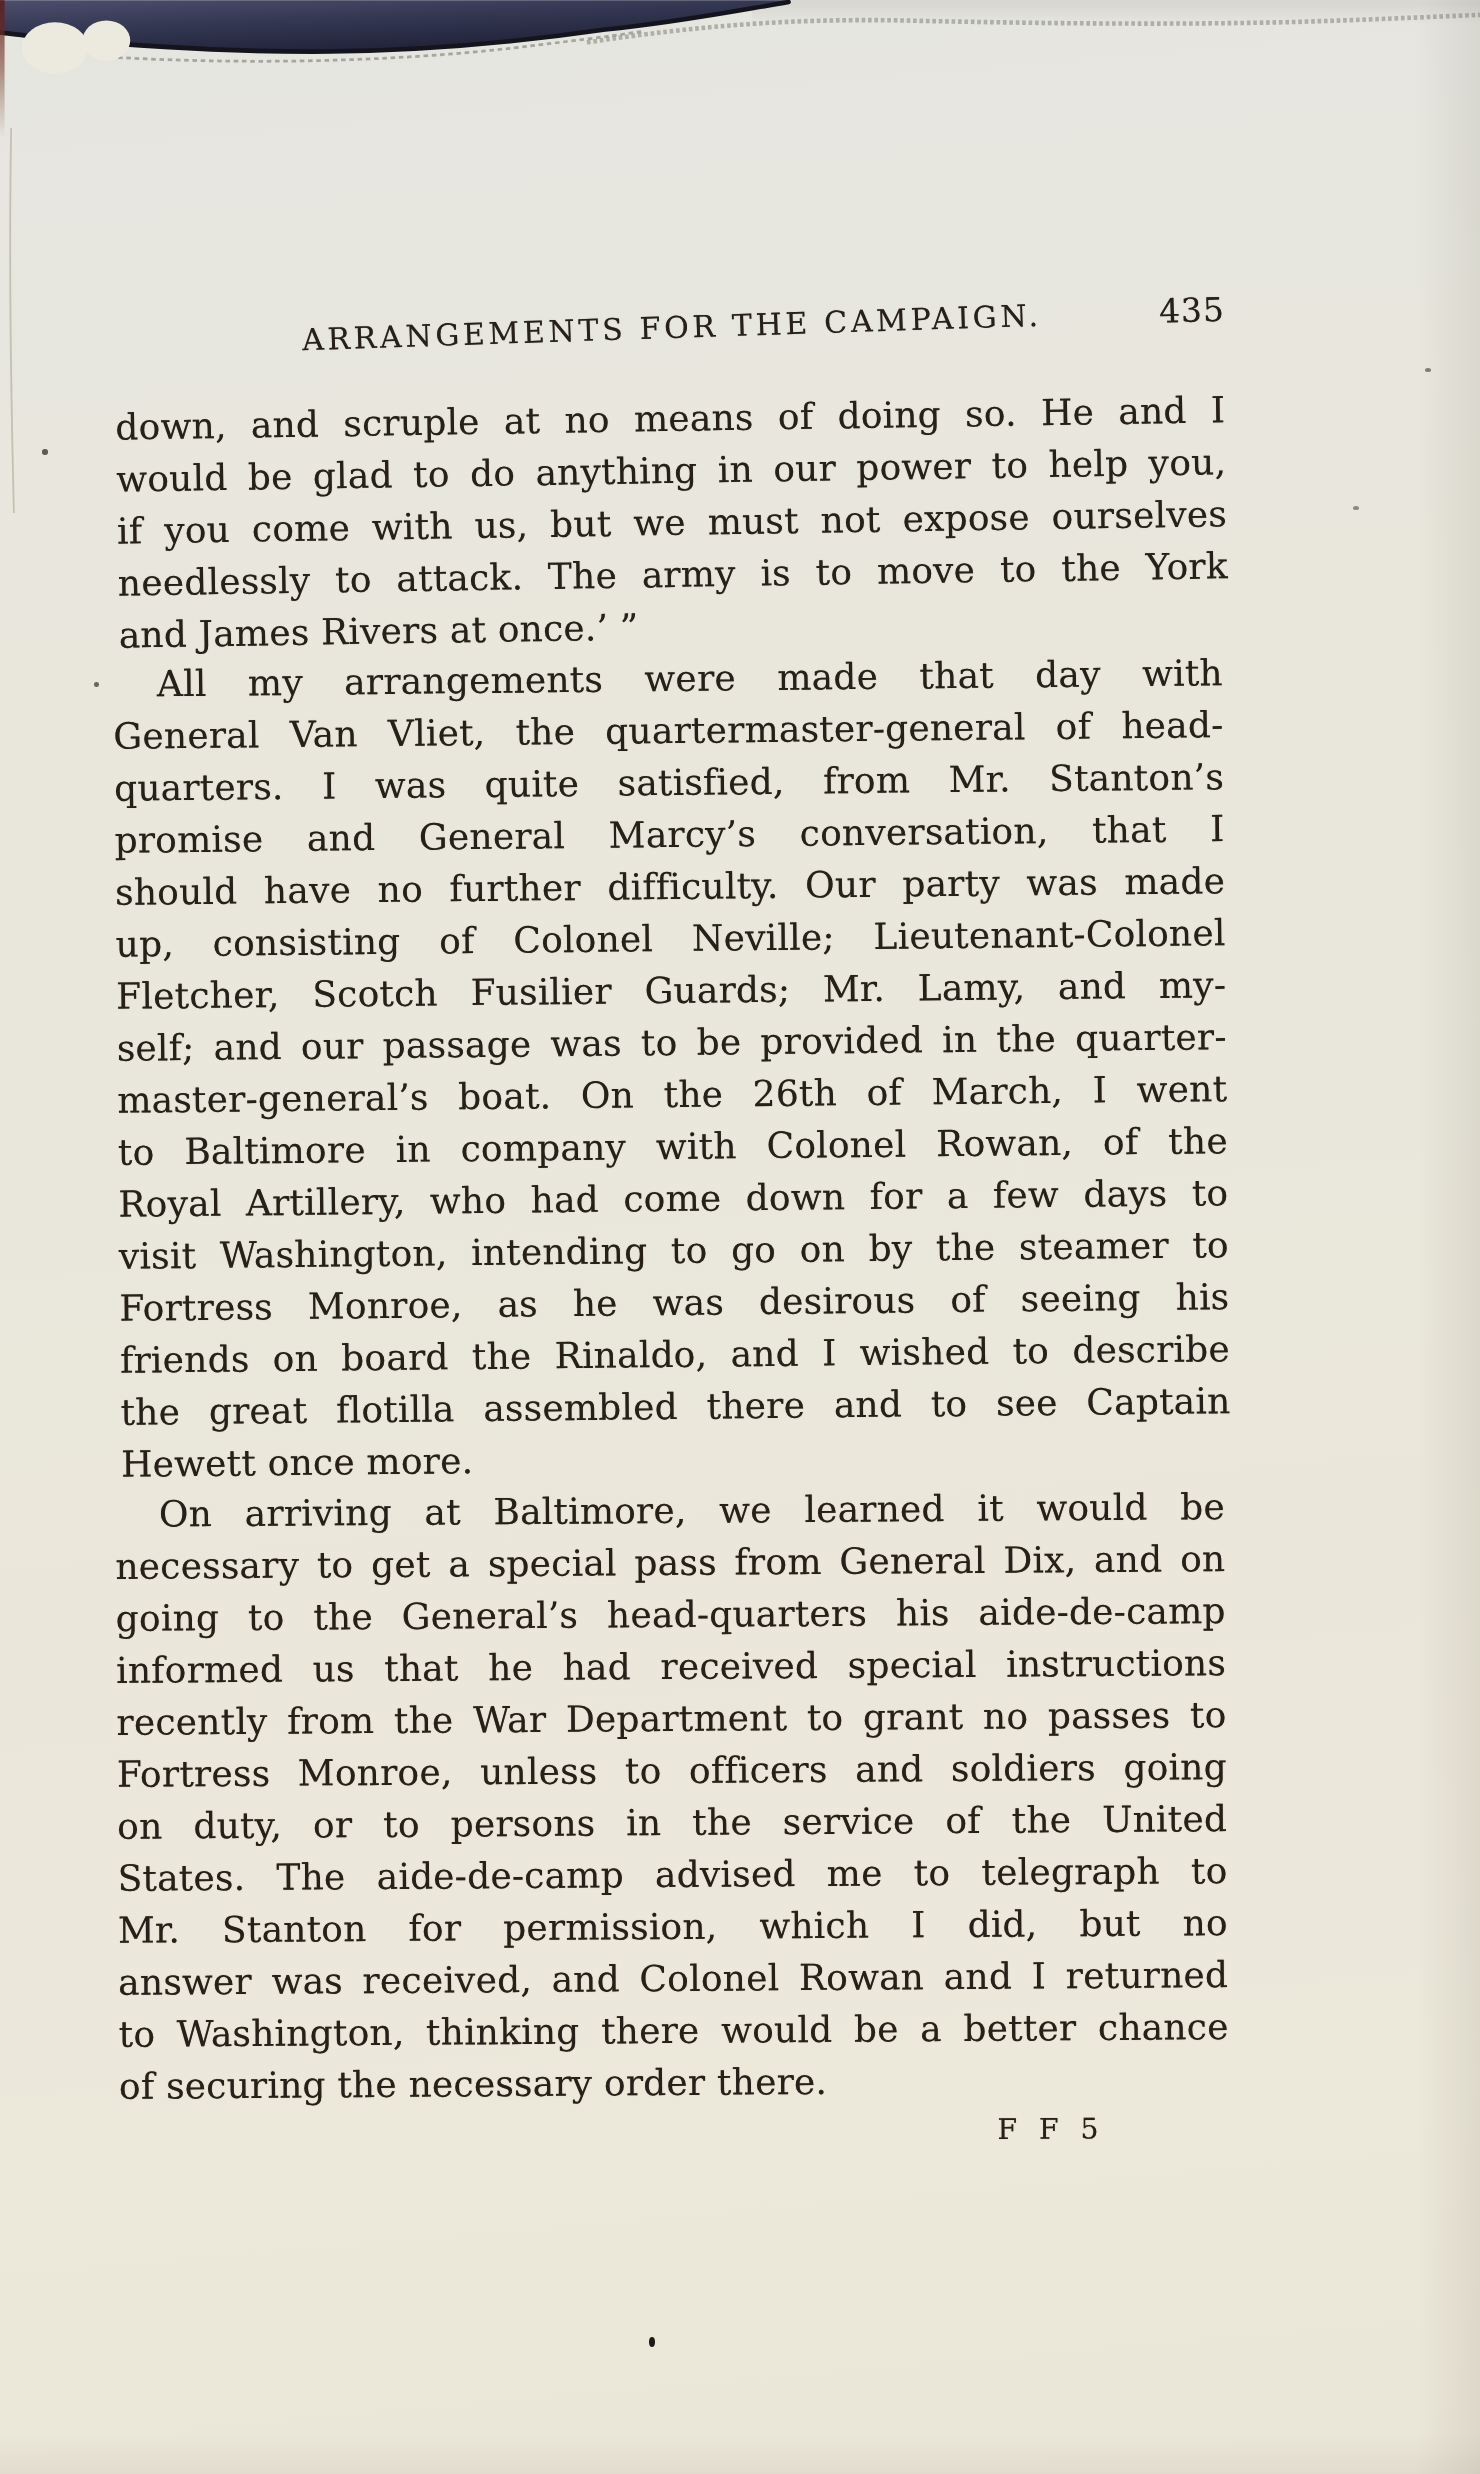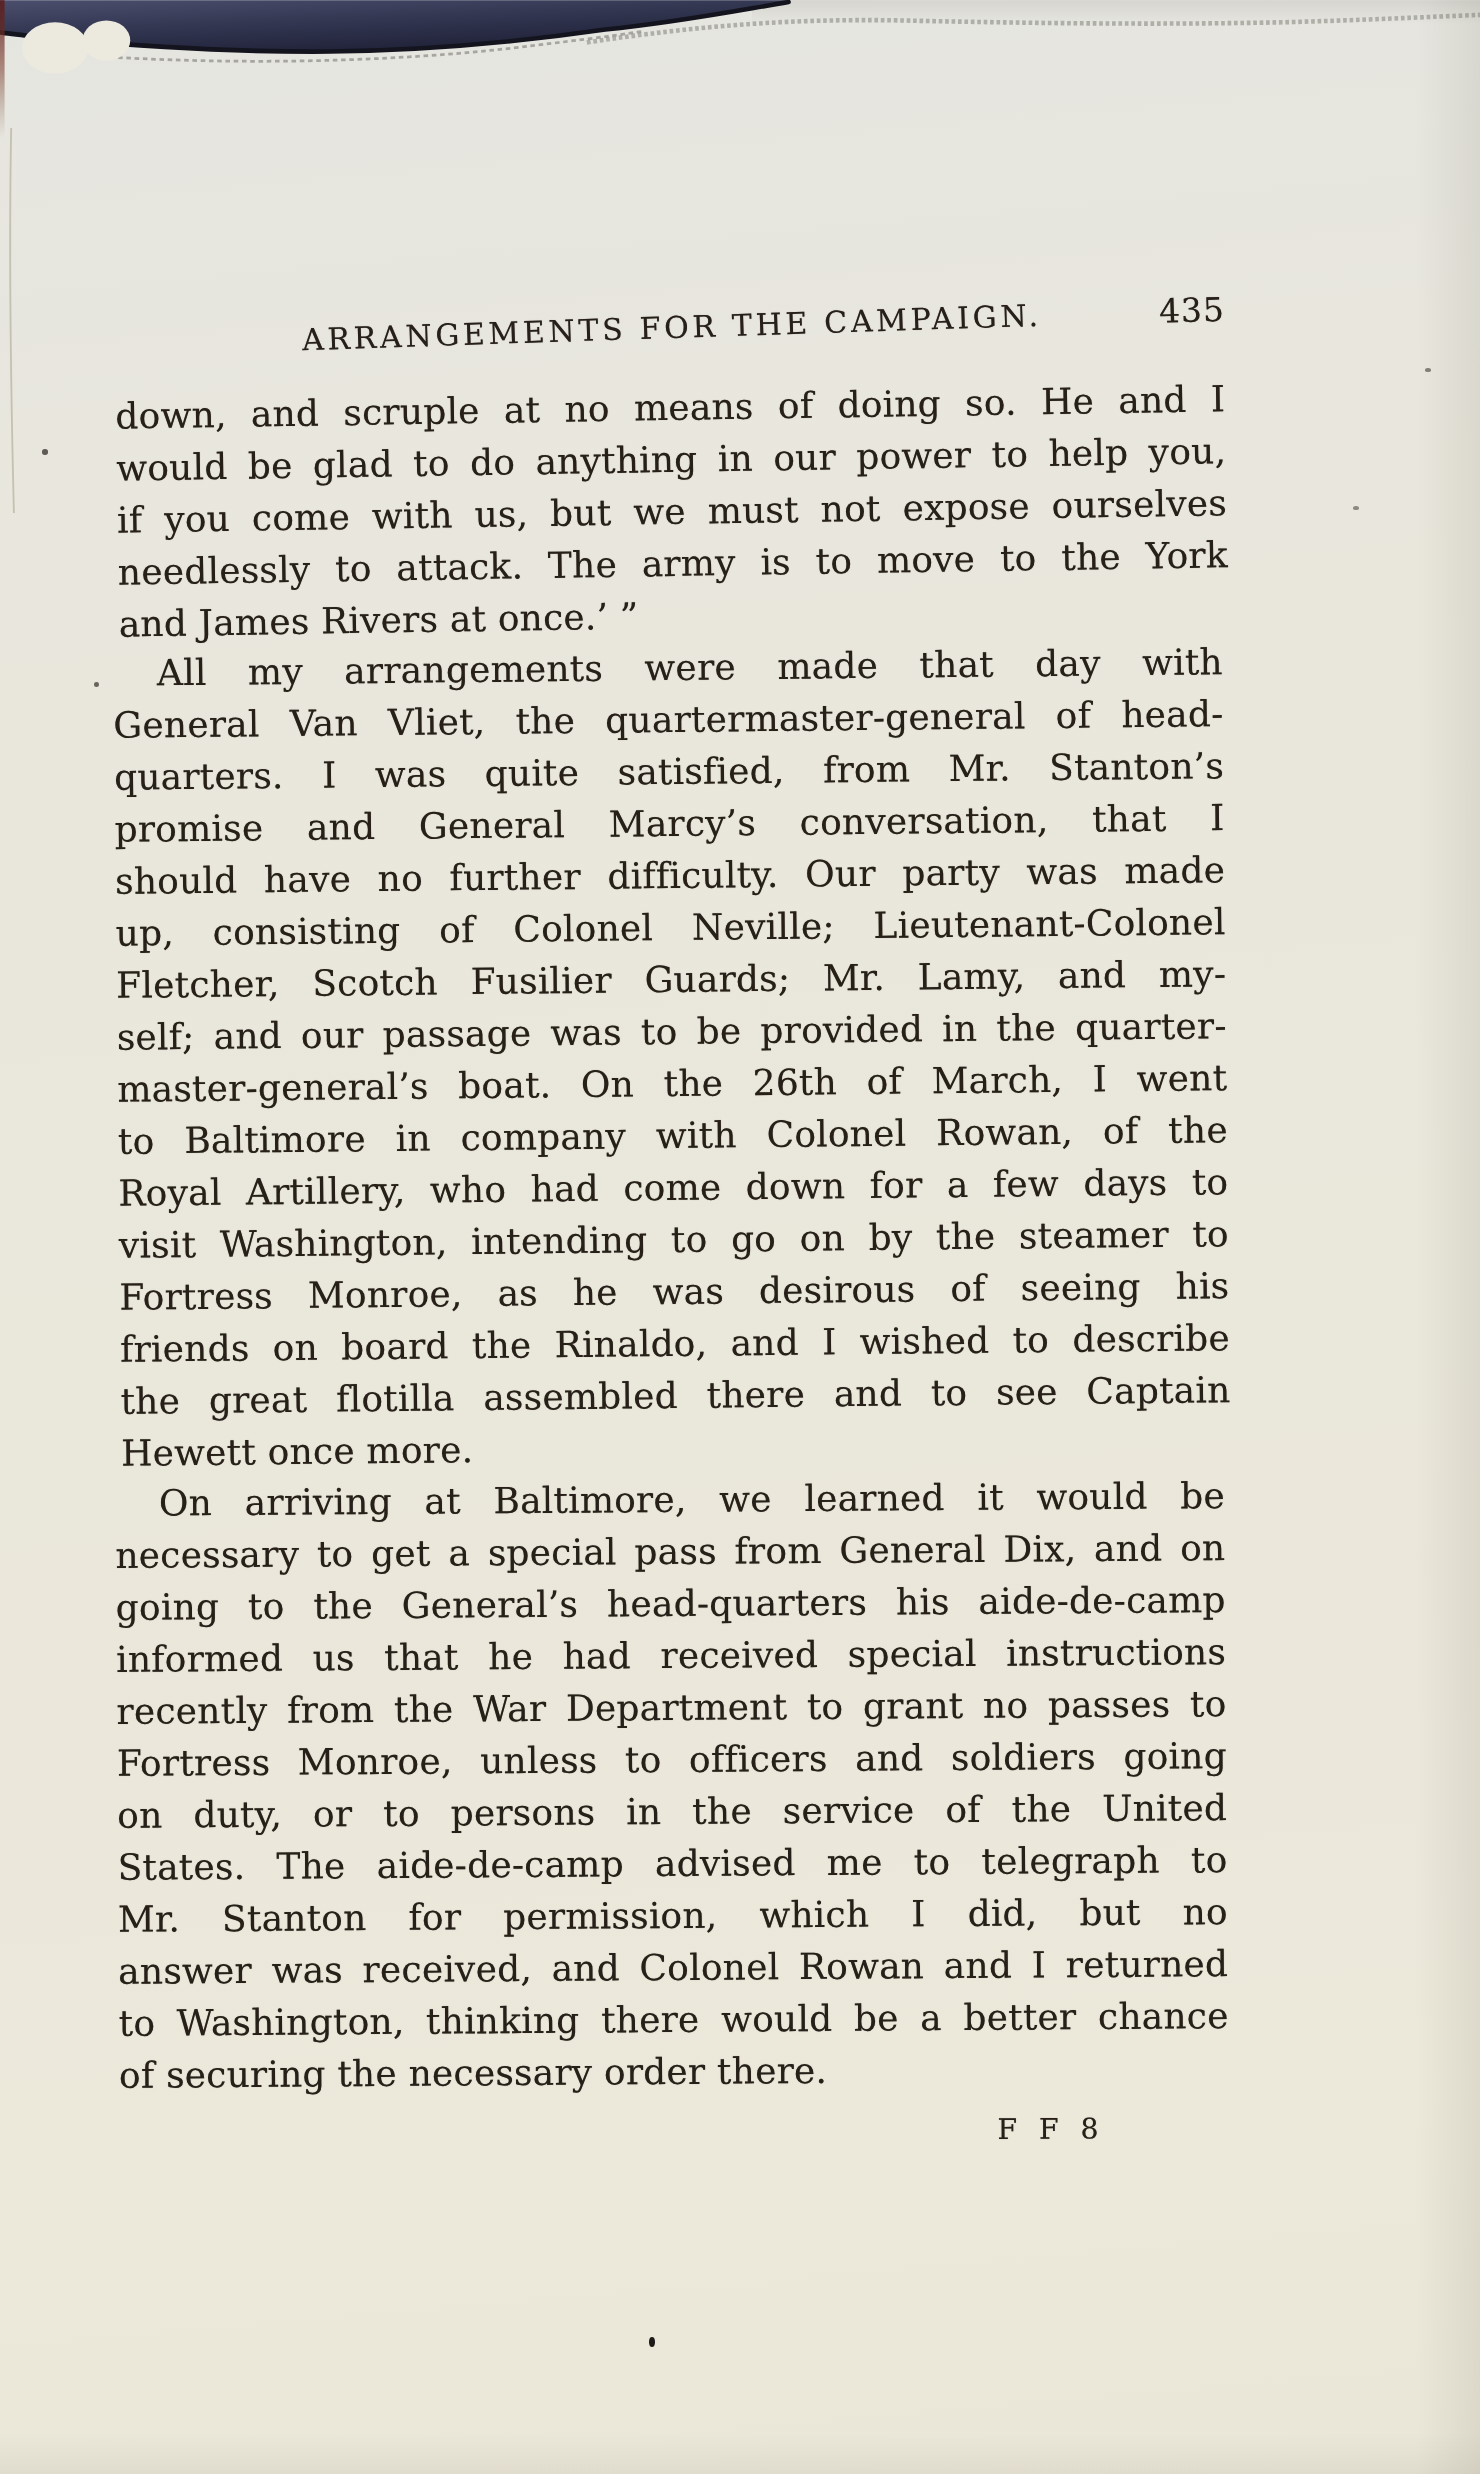--- a/index.html
+++ b/index.html
@@ -36,21 +36,21 @@
     font-size: 30px; letter-spacing: 3.7px;
     text-shadow: 0 0 0.7px rgba(35,28,22,0.55);
     white-space: nowrap;
   }
   .pagenum {
     position: absolute; right: 1.8px; top: -1.8px;
     font-size: 33px; letter-spacing: 0.9px;
     text-shadow: 0 0 0.7px rgba(35,28,22,0.55);
   }
   .text {
-    position: absolute; left: 117px; top: 382px; width: 1110px;
+    position: absolute; left: 117px; top: 393px; width: 1110px;
     font-size: 36px; line-height: 52px; letter-spacing: 0.2px;
     text-shadow: 0 0 0.7px rgba(35,28,22,0.5);
   }
   .para { width: 100%; }
   .tilt-0 { transform: rotate(-0.9deg); }
   .tilt-1 { transform: rotate(-0.6deg); }
   .tilt-2 { transform: rotate(-0.4deg); }
   .line {
     text-align: justify;
     text-align-last: justify;
@@ -150,21 +150,21 @@
         <div class="line">on duty, or to persons in the service of the United</div>
         <div class="line">States. The aide-de-camp advised me to telegraph to</div>
         <div class="line">Mr. Stanton for permission, which I did, but no</div>
         <div class="line">answer was received, and Colonel Rowan and I returned</div>
         <div class="line">to Washington, thinking there would be a better chance</div>
         <div class="line last">of securing the necessary order there.</div>
       </div>
     </div>
 
   <div class="sig">
-    <span>F F 8</span>
+    <span>F F 5</span>
   </div>
 
   <span class="speck s1"></span>
   <span class="speck s2"></span>
   <span class="speck s3"></span>
   <span class="speck s4"></span>
   <span class="speck s5"></span>
 
   <div class="shade-right"></div>
   <div class="shade-bottom"></div>

